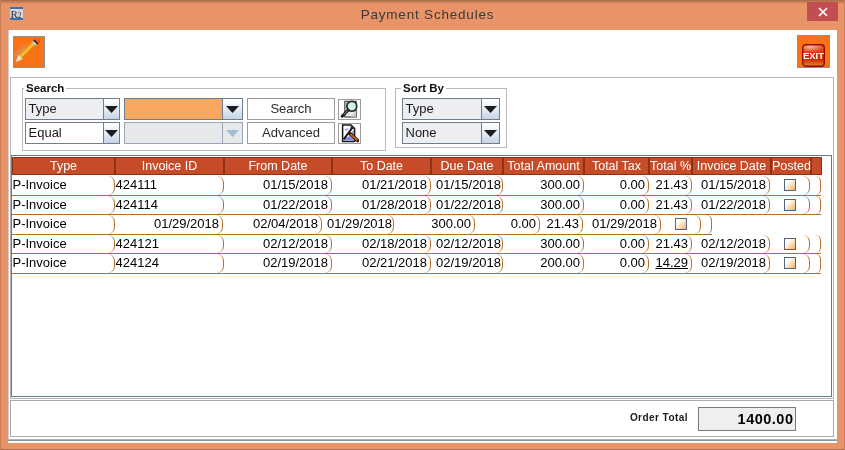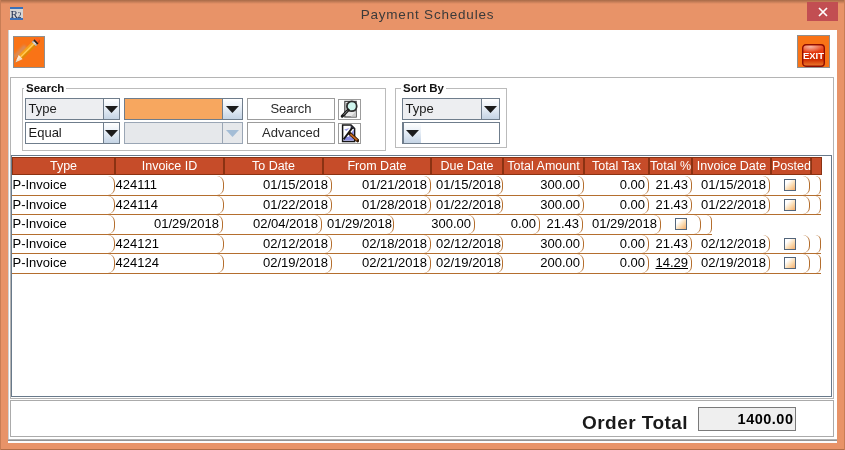--- a/index.html
+++ b/index.html
@@ -44,21 +44,21 @@
      font-size:12.5px;text-align:center;line-height:16px;flex:none;white-space:nowrap;overflow:visible;}
   .trow{position:absolute;left:0px;height:19.5px;display:flex;
      border-bottom:1px solid #B46E2E;box-sizing:border-box;}
   .tc{flex:none;font-size:13px;color:#000;line-height:18px;box-sizing:border-box;
      border-right:1px solid #B46E2E;white-space:nowrap;overflow:hidden;border-radius:7px;}
   .al{padding-left:0.5px;text-align:left;}
   .ar{padding-right:3px;text-align:right;}
   .chk{width:12px;height:12px;border:1px solid #53657A;box-sizing:border-box;margin:3px 0 0 14px;
      background:linear-gradient(135deg,#FFFFFF 25%,#FBDCB2 60%,#F5B375 95%);}
   #lblOrder{position:absolute;left:500px;top:412px;width:188px;text-align:right;
-     font-weight:bold;font-size:19px;letter-spacing:0.45px;color:#1A1A1A;}
+     font-weight:bold;font-size:10px;letter-spacing:0.45px;color:#1A1A1A;}
   #totalbox{position:absolute;left:698px;top:407px;width:98px;height:24px;background:#EFEFEF;
      border:1px solid #7A7A7A;box-sizing:border-box;font-weight:bold;font-size:14.5px;color:#000;
      text-align:right;line-height:22px;padding-right:1.5px;letter-spacing:0.5px;}
 </style>
 </head>
 <body>
 <div id="win">
   <div id="topedge"></div>
   <div id="appicon">
     <svg width="13" height="13" viewBox="0 0 13 13">
@@ -195,33 +195,34 @@
   </div>
   <div class="combo" style="left:402px;top:98px;width:98px;">
     <div class="cotext" style="background:#EDEEF1;">Type</div>
     <div class="coarrow" style="width:17px;">
       <svg width="13" height="7">
           <polygon points="0,0 13,0 6.5,7" fill="#1C1C1C"></polygon>
         </svg>
     </div>
   </div>
   <div class="combo" style="left:402px;top:122px;width:98px;">
+    <div class="cotext" style="background:#EDEEF1;">None</div>
     <div class="coarrow" style="width:17px;">
       <svg width="13" height="7">
           <polygon points="0,0 13,0 6.5,7" fill="#1C1C1C"></polygon>
         </svg>
     </div>
   </div>
 
   <div id="scrollpane">
     <div id="thead">
         <div class="hc" style="width: 103px;">Type</div>
         <div class="hc" style="width: 109px;">Invoice ID</div>
+        <div class="hc" style="width: 108px;">From Date</div>
         <div class="hc" style="width: 99px;">To Date</div>
-        <div class="hc" style="width: 108px;">From Date</div>
         <div class="hc" style="width: 72px;">Due Date</div>
         <div class="hc" style="width: 81px;">Total Amount</div>
         <div class="hc" style="width: 65px;">Total Tax</div>
         <div class="hc" style="width: 43px;">Total %</div>
         <div class="hc" style="width: 79px;">Invoice Date</div>
         <div class="hc" style="width: 40px;">Posted</div>
         <div class="hc" style="width: 11px;"></div>
       </div>
     <div id="tbody">
         <div class="trow" style="top: 20px;">

